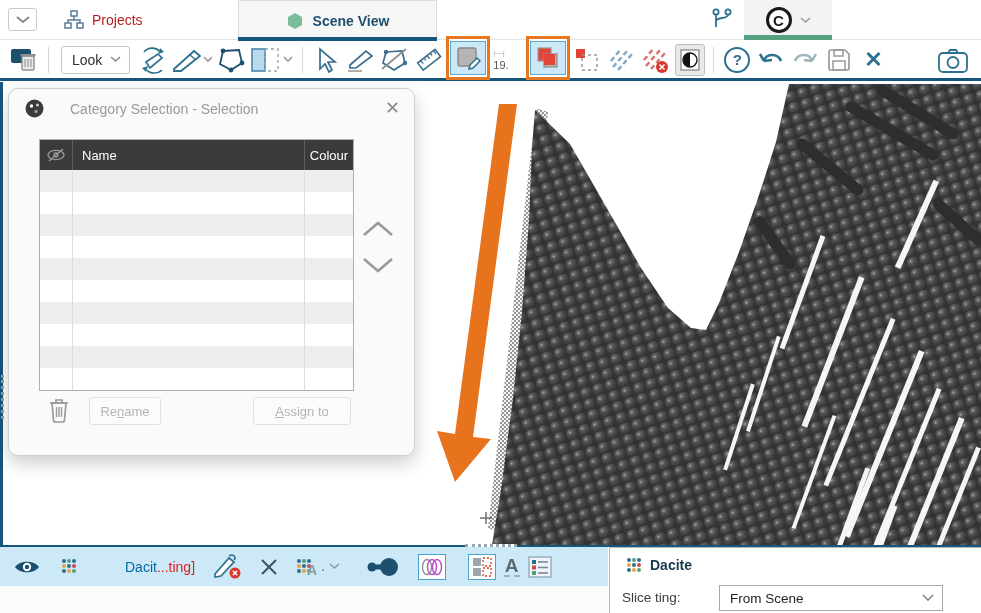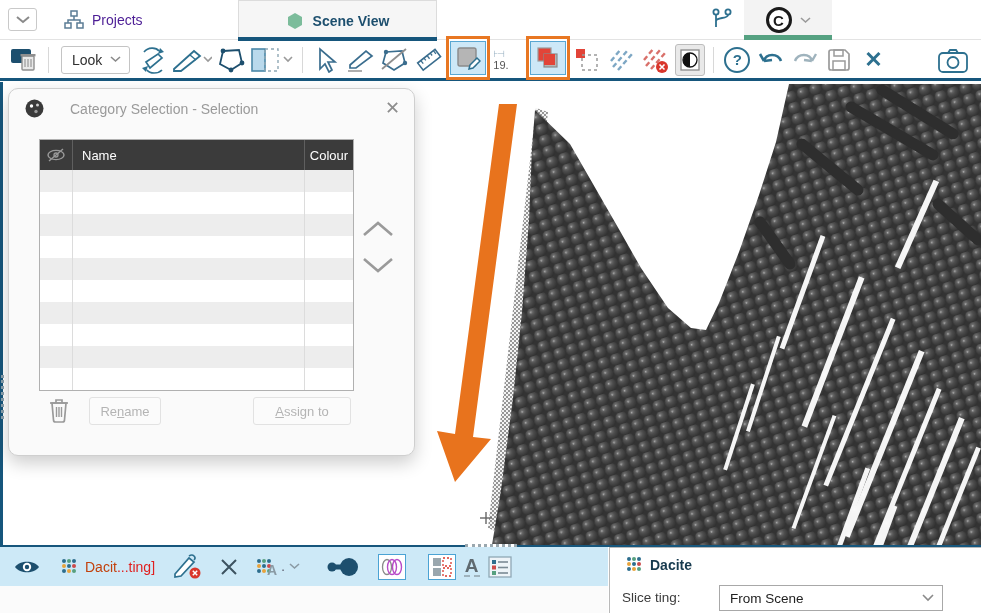--- a/index.html
+++ b/index.html
@@ -10,21 +10,21 @@
     overflow:hidden; outline:1px solid #c6c6c6;
   }
 
   
   #header { position:absolute; left:0; top:0; width:981px; height:40px; background:#fff;
             border-bottom:1px solid #e3e3e3; }
   .hbtn { display:flex; align-items:center; justify-content:center; cursor:pointer; }
   #collapse-btn { position:absolute; left:8px; top:8px; width:29px; height:23px;
                   border:1px solid #c9c9c9; border-radius:3px; background:#fff; }
   #projects { position:absolute; left:64px; top:0; height:40px; display:flex; align-items:center; gap:8px; }
-  #projects .lbl { font-size:14px; color:#4c1d95; }
+  #projects .lbl { font-size:14px; color:#b91c1c; }
   #scene-tab { position:absolute; left:238px; top:0; width:199px; height:40px;
                background:#f6f6f6; border:1px solid #dcdcdc; border-bottom:none;
                display:flex; align-items:center; justify-content:center; gap:9px; }
   #scene-tab .lbl { font-size:14px; font-weight:bold; color:#1d4f6e; }
   #scene-tab .under { position:absolute; left:-1px; bottom:-1px; width:199px; height:4px; background:#16567c; }
   #branch-wrap { position:absolute; left:710px; top:6px; }
   #logo-sec { position:absolute; left:744px; top:0; width:88px; height:40px; background:#f3f3f3;
               display:flex; align-items:center; justify-content:center; gap:8px; }
   #logo-sec .under { position:absolute; left:0; bottom:0; width:100%; height:5px; background:#55a181; }
   #logo-c { width:26px; height:26px; border:3px solid #1a1a1a; border-radius:50%;
@@ -88,31 +88,31 @@
   .mn { text-decoration:underline; }
 
   
   #splitter { position:absolute; left:0; top:545px; width:981px; height:2px; background:#16567c; }
   #split-grip { position:absolute; left:465px; top:544px; width:52px; height:4px; border-top:3px dotted #9aa7ae; background:#fff; }
   #bottombar { position:absolute; left:0; top:547px; width:608px; height:39px; background:#cde9f7;
                display:flex; align-items:center; padding-left:14px; }
   #bottom-fill { position:absolute; left:0; top:586px; width:608px; height:27px; background:#fbfbfb; }
   .bbi { display:flex; align-items:center; justify-content:center; cursor:pointer; }
   #layer-label { font-size:14px; margin-left:8px; white-space:nowrap; }
-  #layer-label .p1 { color:#c2410c; }
+  #layer-label .p1 { color:#0369a1;margin-left:40px; }
   #layer-label .p2 { color:#e02020; }
   #edit-colours { height:30px; width:88px; background:#fdfdfd; border:1px solid #b9b9b9;
                   font-size:13.5px; color:#2c2c2c; display:flex; align-items:center; justify-content:center;
                   margin-left:12px; cursor:pointer; }
   .boxed { width:28px; height:26px; border:1px solid #4ba3d4; background:#fff;
            display:flex; align-items:center; justify-content:center; }
   #big-a { font-size:19px; font-weight:bold; color:#5f6a70; border-bottom:2px dashed #9fb3bd; line-height:1.05; padding:0 1px;}
   #props { position:absolute; left:609px; top:547px; width:372px; height:66px; background:#fff;
            border-left:1px solid #b9b9b9; border-top:1px solid #b9b9b9; }
-  #props-title { position:absolute; left:17px; top:9px; display:flex; align-items:flex-start; gap:8px; }
+  #props-title { position:absolute; left:17px; top:9px; display:flex; align-items:center; gap:8px; }
   #props-title .lbl { font-size:14px; font-weight:bold; color:#173a4e; }
   #slice-label { position:absolute; left:12px; top:42px; font-size:13.5px; color:#3c3c3c; }
   #slice-select { position:absolute; left:109px; top:37px; width:224px; height:26px; background:#fff;
                   border:1px solid #a8a8a8; display:flex; align-items:center; justify-content:space-between;
                   padding:0 8px 0 10px; font-size:13.5px; color:#222; cursor:pointer; }
   .dots-ic { display:grid; grid-template-columns:repeat(3,5px); grid-auto-rows:5px; }
   .dots-ic i { width:4px; height:4px; border-radius:50%; display:block; }
 </style>
 </head>
 <body>

